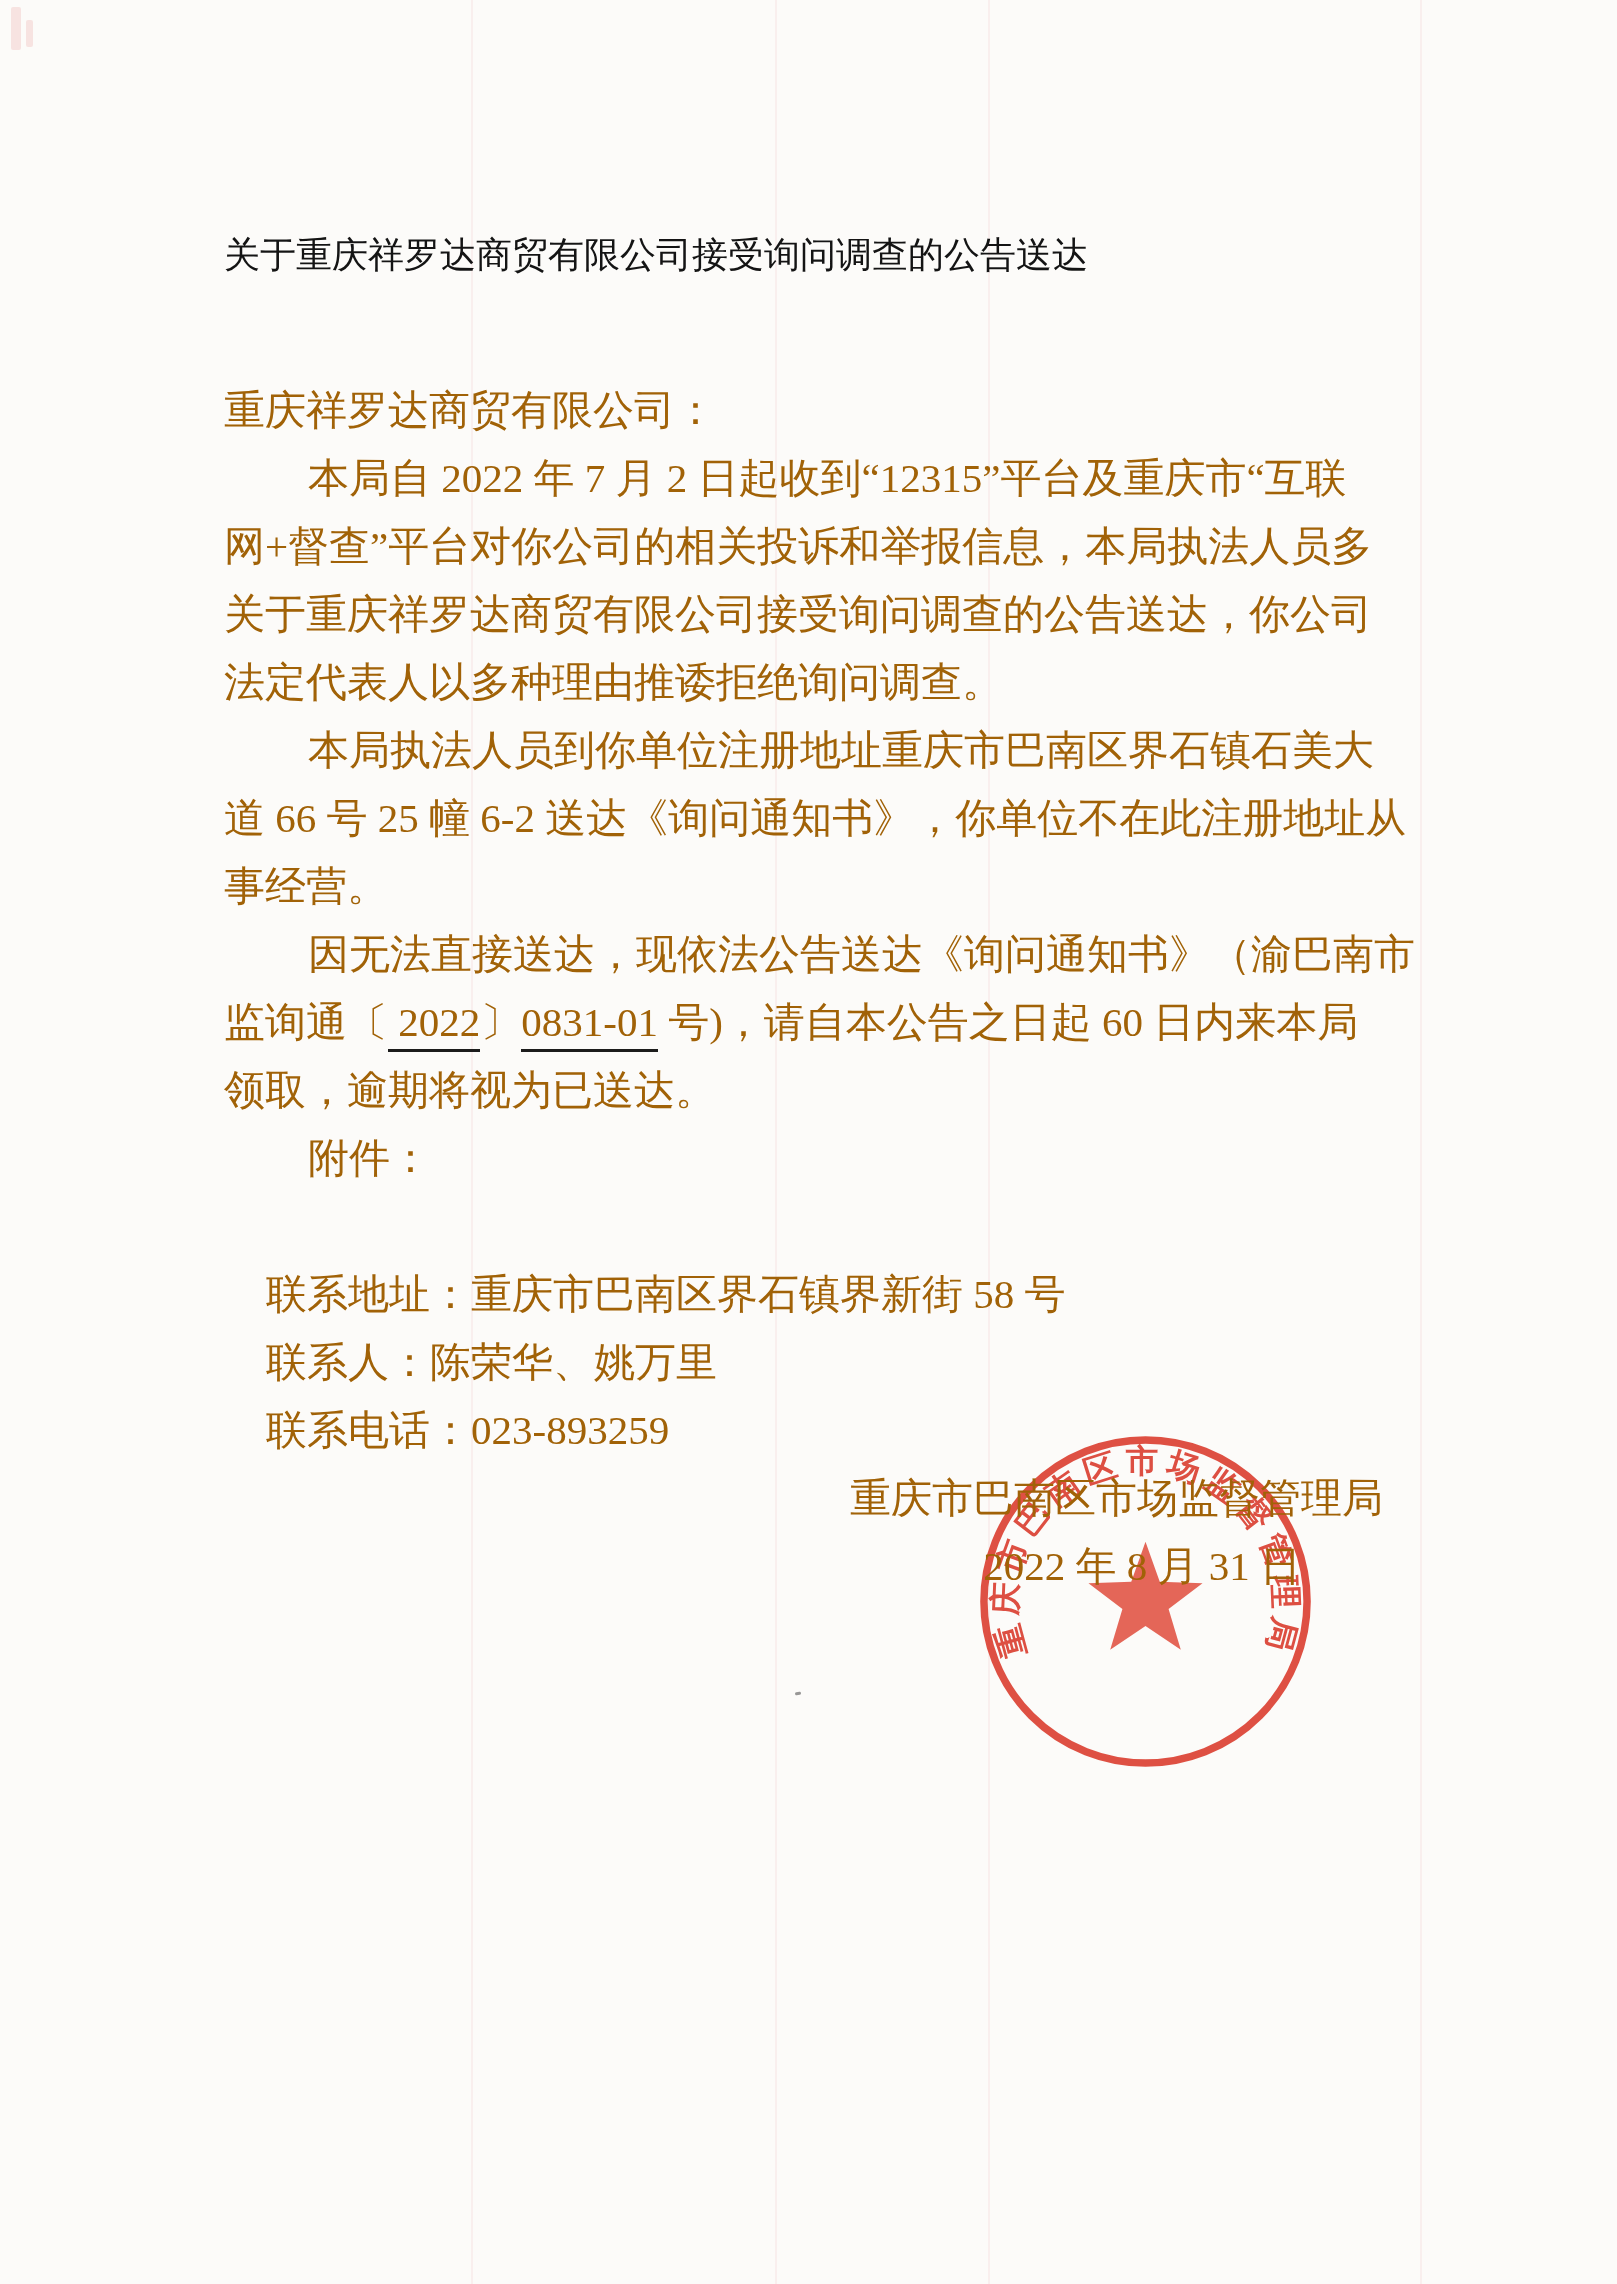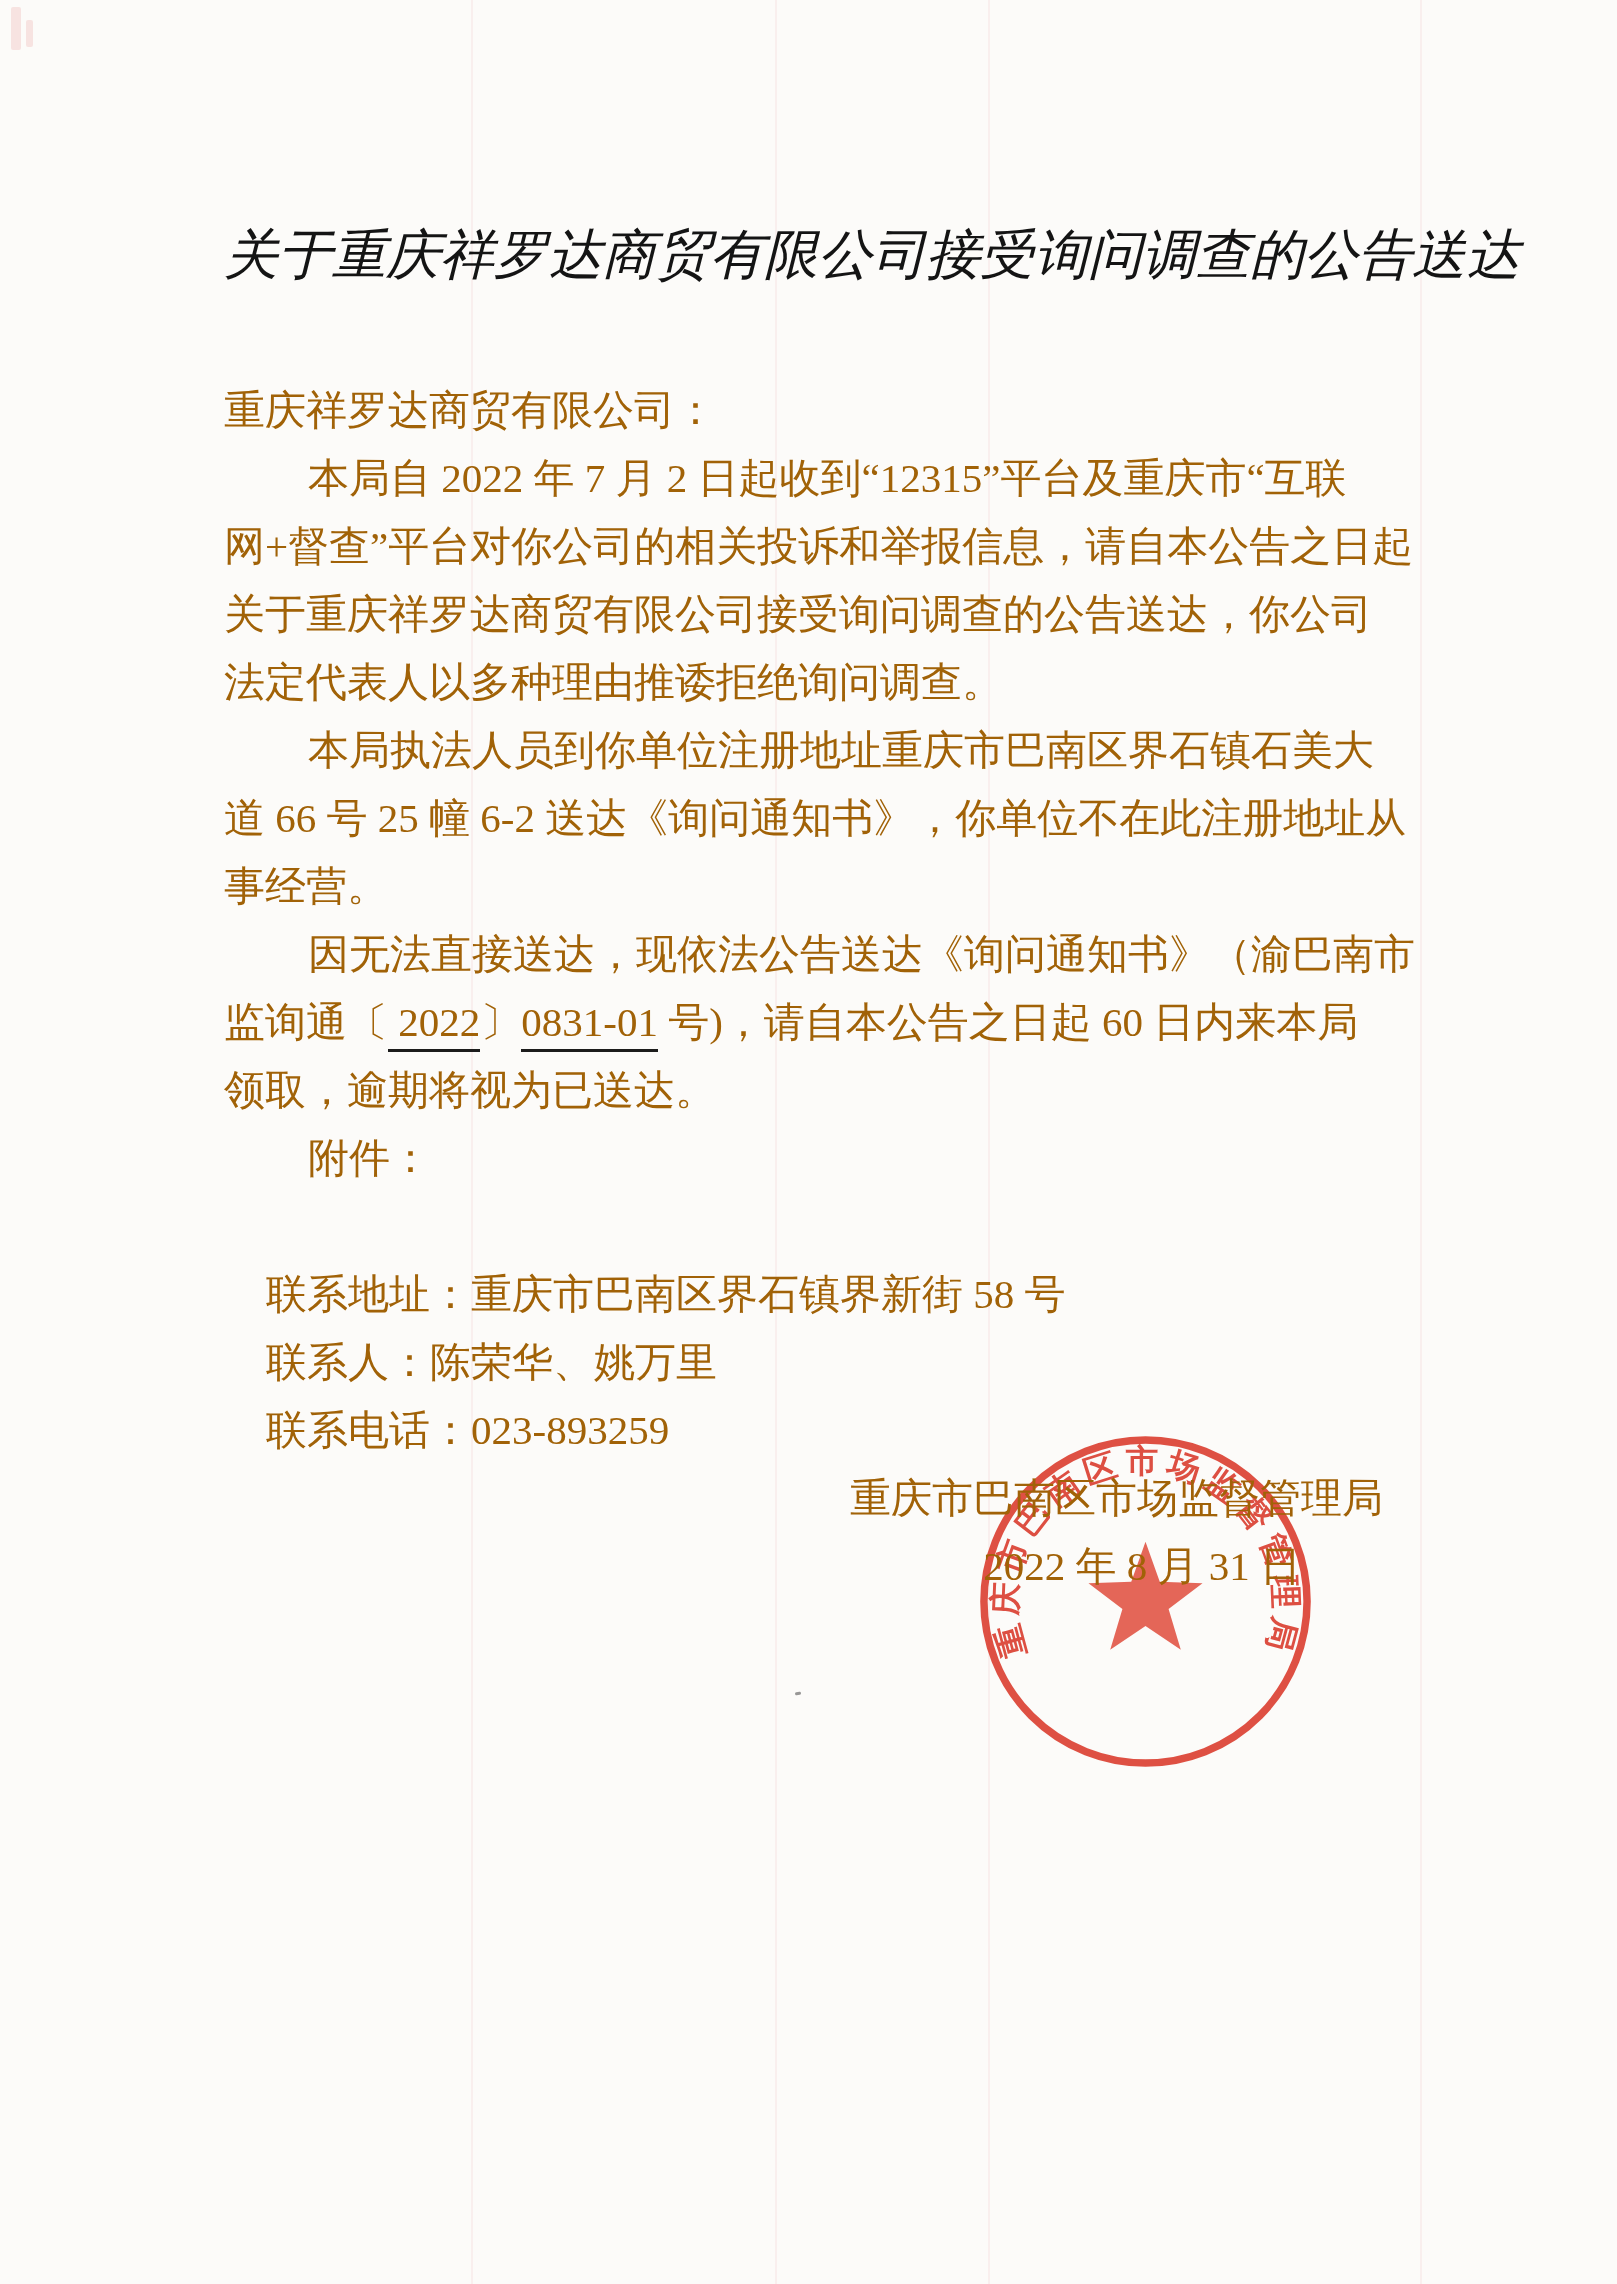--- a/index.html
+++ b/index.html
@@ -12,22 +12,22 @@
     font-family:"Liberation Serif","DejaVu Serif",serif;
     color:#181818;
   }
   
   .streak{position:absolute;top:0;bottom:0;width:2px;background:rgba(228,140,148,0.10);}
   .smudge{position:absolute;background:rgba(225,120,115,0.18);border-radius:2px;}
   .speck{position:absolute;width:6.1px;height:2.7px;background:rgba(70,70,70,0.55);border-radius:1.4px;transform:rotate(-8deg);}
 
   .title-block{
     position:absolute;left:224px;top:224px;width:1180px;
-    font-size:54px;line-height:62px;
-    letter-spacing:0px;white-space:pre;color:#141414;font-style:italic;
+    font-size:36px;line-height:62px;
+    letter-spacing:0px;white-space:pre;color:#141414;
   }
   .body-block{position:absolute;left:224px;top:376px;width:1194px;}
   .line{
     height:68px;line-height:68px;font-size:41px;
     white-space:pre;color:#a16207;
   }
   .indent2{padding-left:84px;}
   .indent1{padding-left:42px;}
   .right{text-align:right;}
   .sig{padding-right:35px;}
@@ -61,21 +61,21 @@
     </svg>
   </div>
 
   <div class="title-block">关于重庆祥罗达商贸有限公司接受询问调查的公告送达</div>
 
   <div class="body-block">
 
     <div class="line">重庆祥罗达商贸有限公司：</div>
 
     <div class="line indent2">本局自 2022 年 7 月 2 日起收到“12315”平台及重庆市“互联</div>
-    <div class="line">网+督查”平台对你公司的相关投诉和举报信息，请自本公告之日起</div>
+    <div class="line">网+督查”平台对你公司的相关投诉和举报信息，本局执法人员多</div>
     <div class="line">关于重庆祥罗达商贸有限公司接受询问调查的公告送达，你公司</div>
     <div class="line">法定代表人以多种理由推诿拒绝询问调查。</div>
 
     <div class="line indent2">本局执法人员到你单位注册地址重庆市巴南区界石镇石美大</div>
     <div class="line">道 66 号 25 幢 6-2 送达《询问通知书》，你单位不在此注册地址从</div>
     <div class="line">事经营。</div>
 
     <div class="line indent2">因无法直接送达，现依法公告送达《询问通知书》（渝巴南市</div>
     <div class="line"><span>监询通〔</span><span class="u"> 2022</span><span>〕</span><span class="u">0831-01</span><span> 号)，请自本公告之日起 60 日内来本局</span></div>
     <div class="line">领取，逾期将视为已送达。</div>

